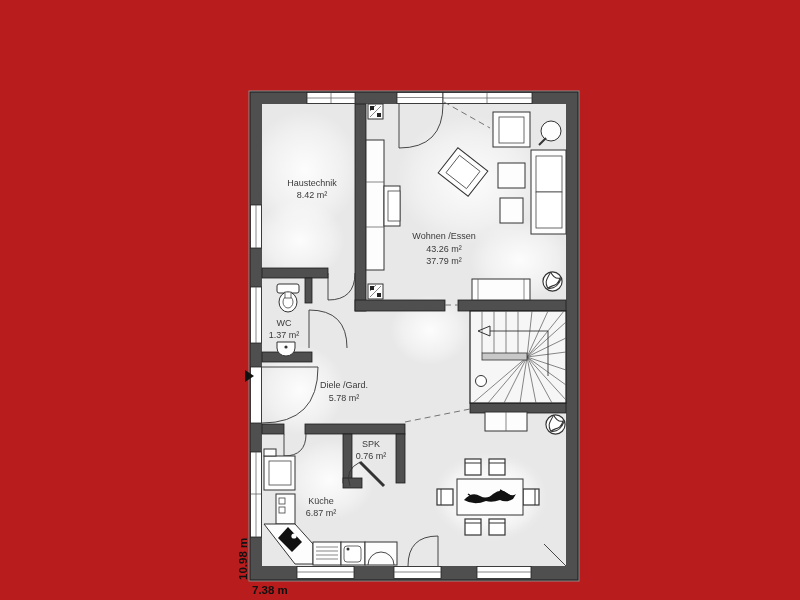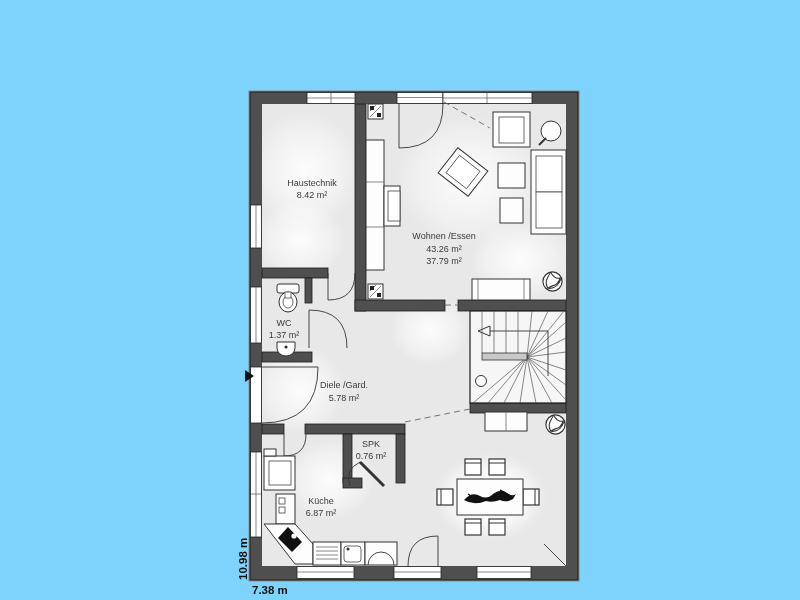--- a/index.html
+++ b/index.html
@@ -1,16 +1,16 @@
 <!DOCTYPE html>
 <html><head>
 <meta charset="utf-8">
 <style>
   html,body{margin:0;padding:0;background:#fff;}
-  #canvas{position:relative;width:800px;height:600px;background:#7dd3fc;overflow:hidden;
+  #canvas{position:relative;width:800px;height:600px;background:#b91c1c;overflow:hidden;
           font-family:"Liberation Sans",sans-serif;}
   svg{position:absolute;left:0;top:0;}
   .ln{stroke:#333;fill:none;stroke-width:0.9;}
   .thin{stroke:#555;fill:none;stroke-width:0.7;}
   .furn{fill:#fdfdfd;stroke:#333;stroke-width:1;}
   .furn2{fill:#fff;stroke:#444;stroke-width:0.8;}
   .win{fill:#fff;stroke:#222;stroke-width:0.8;}
   .dash{stroke:#666;stroke-width:0.9;fill:none;stroke-dasharray:6 4;}
   .lbl{font:9px "Liberation Sans",sans-serif;fill:#3a3a3a;text-anchor:middle;}
   .dim{font:bold 11.5px "Liberation Sans",sans-serif;fill:#111;}

